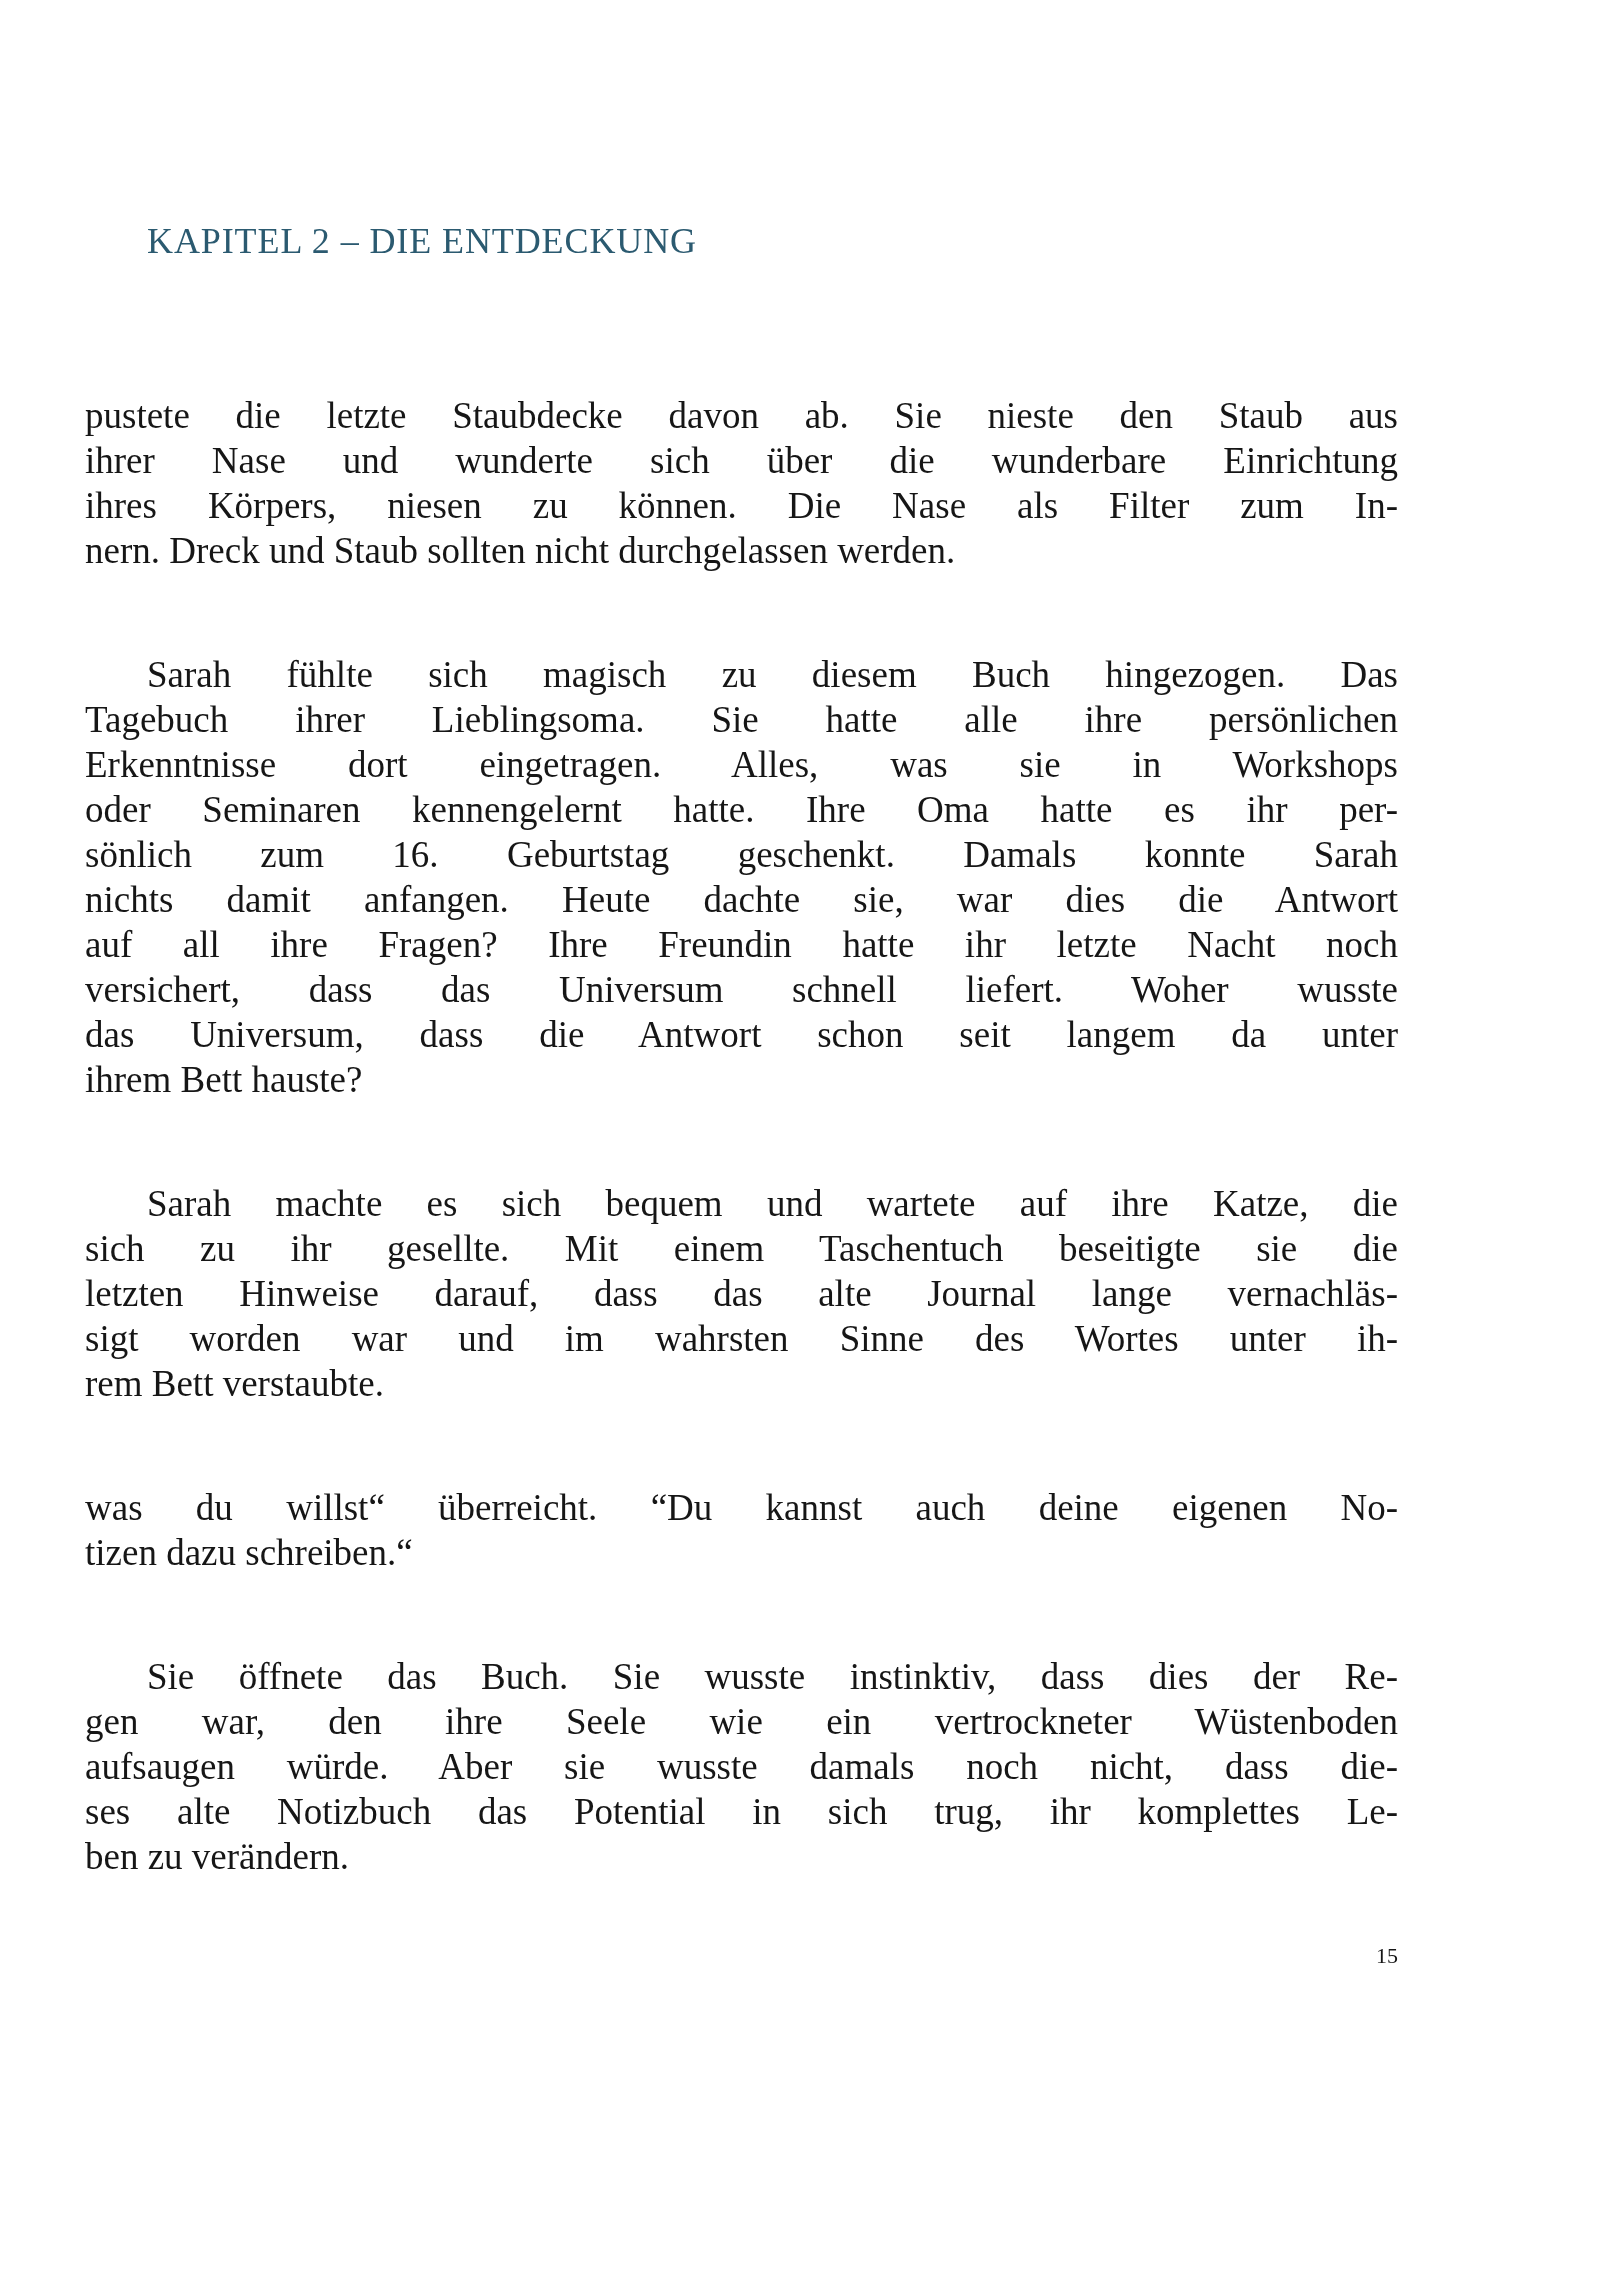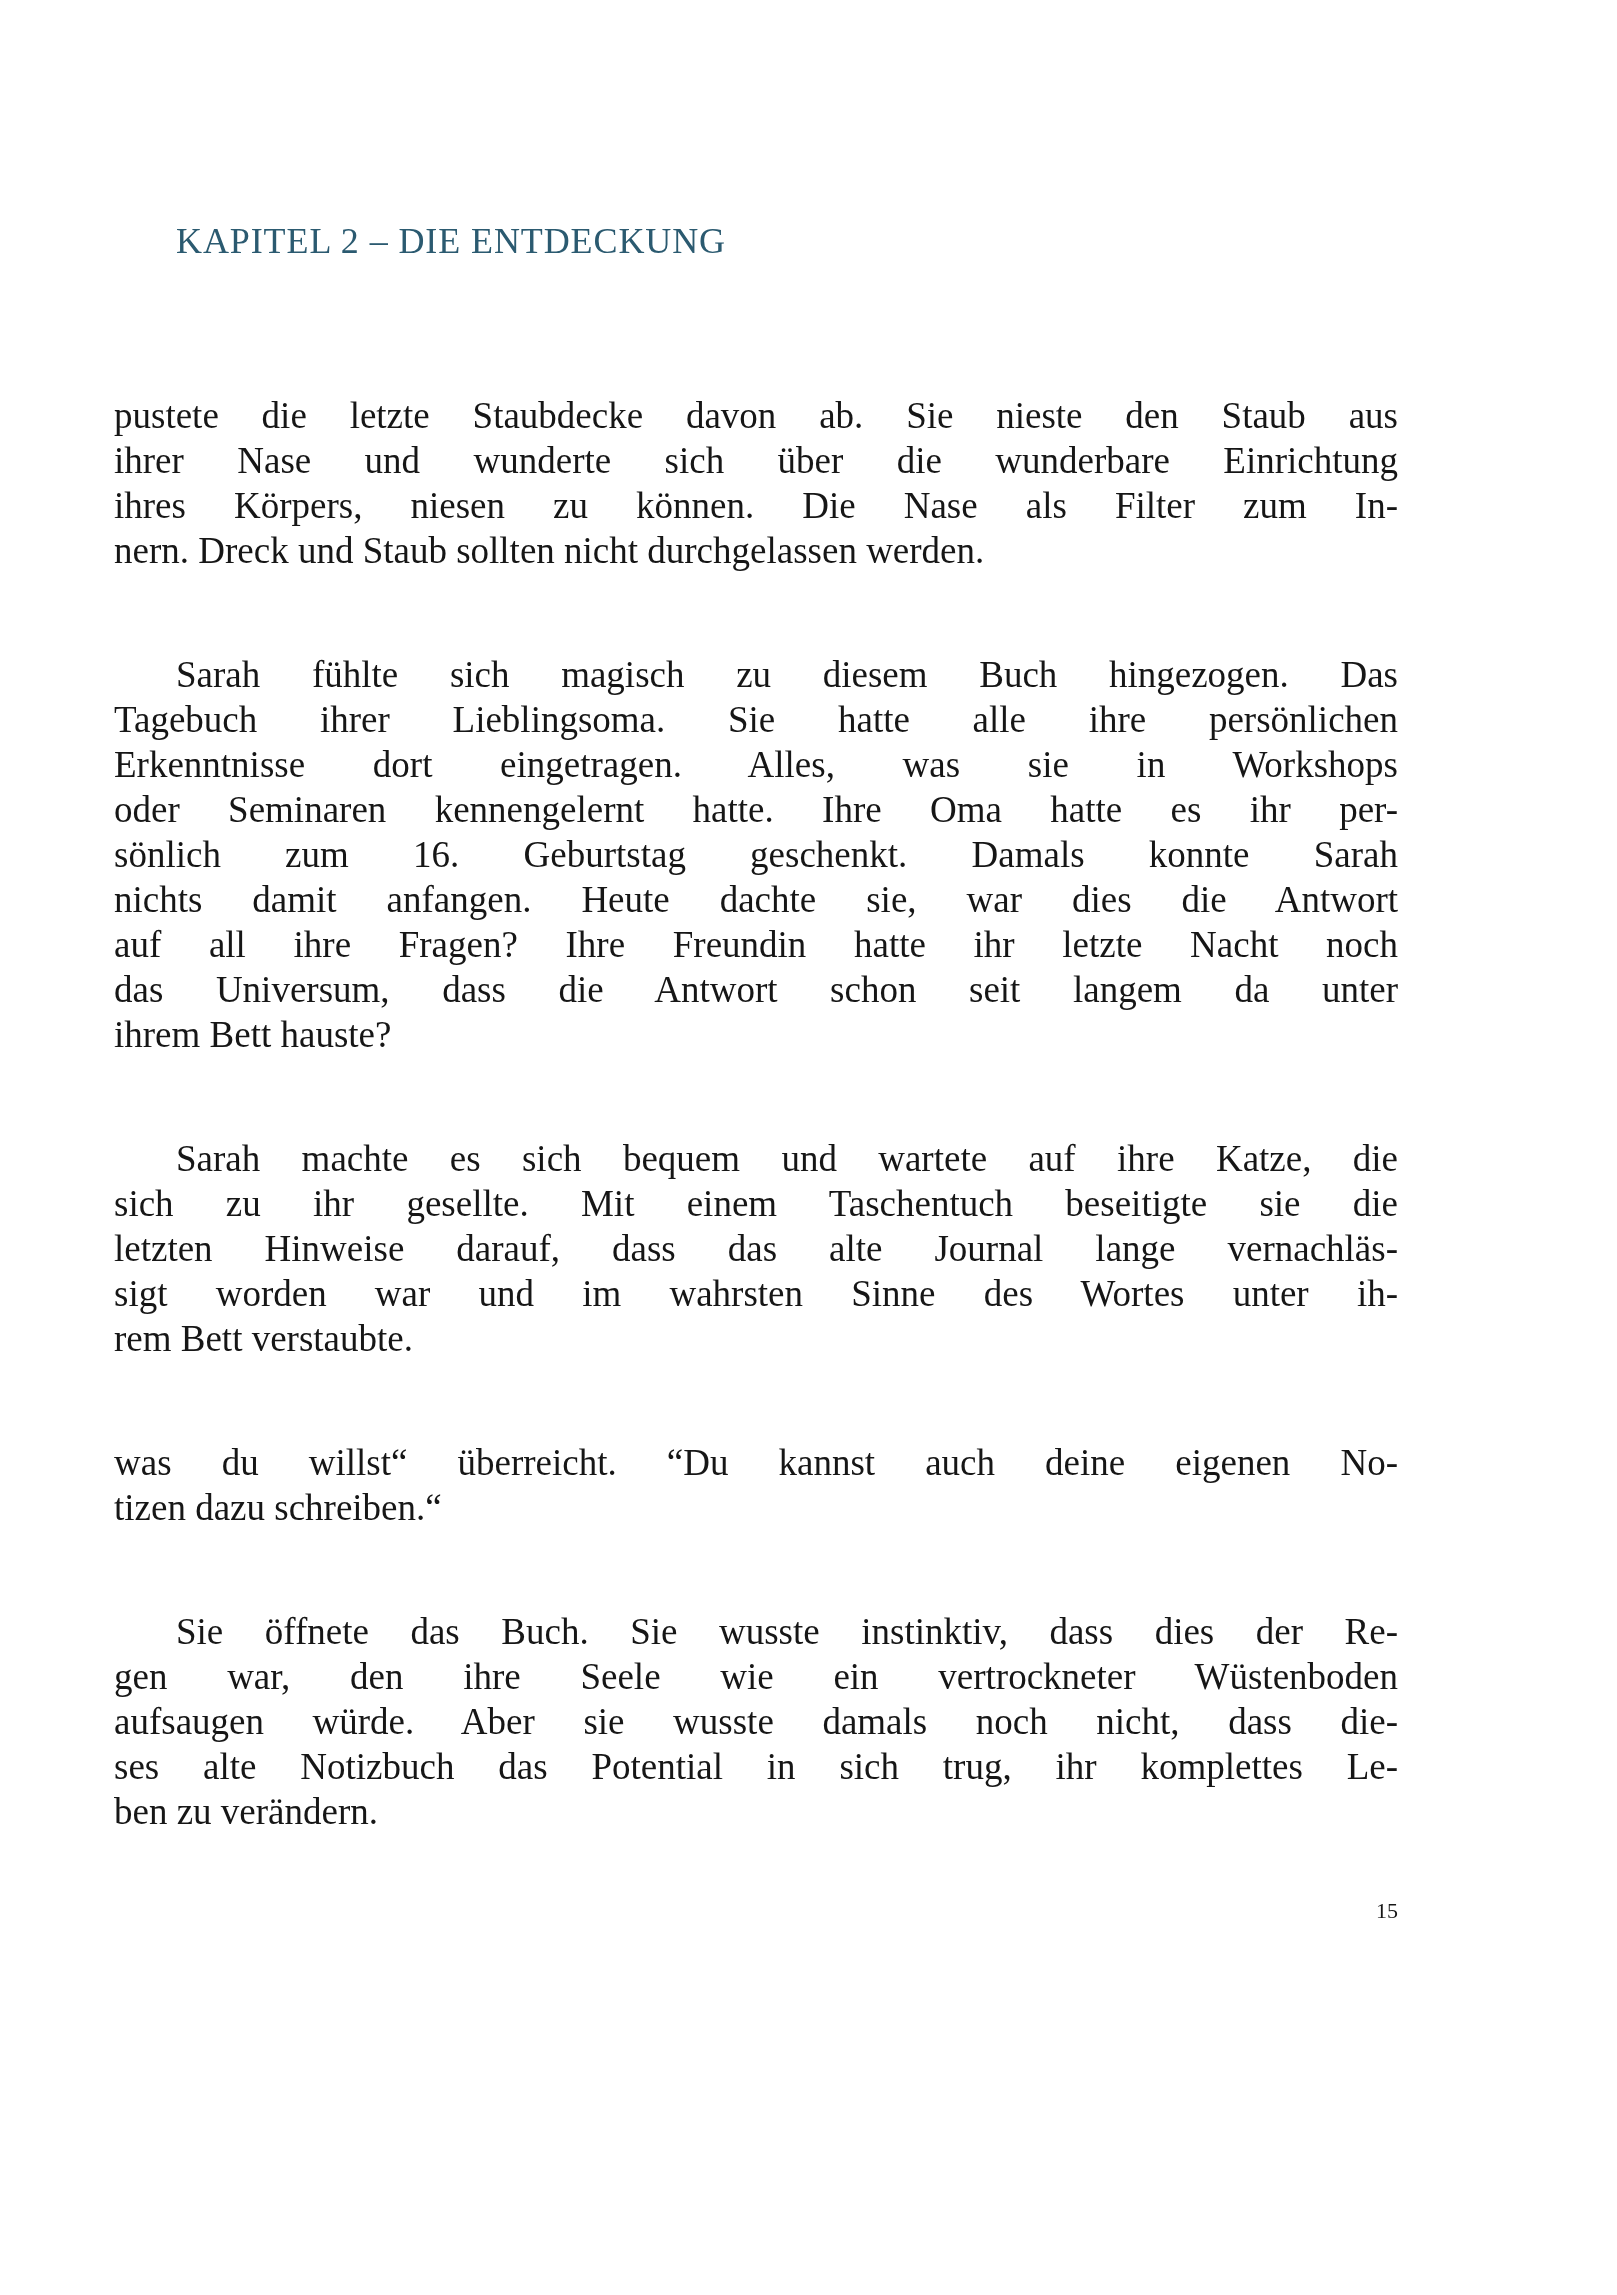--- a/index.html
+++ b/index.html
@@ -7,21 +7,21 @@
     padding: 0;
     background: #e8e8e8;
   }
   .page {
     position: relative;
     width: 1618px;
     height: 2295px;
     margin: 0 auto;
     background: #ffffff;
     box-sizing: border-box;
-    padding: 221px 220px 0 114px;
+    padding: 221px 220px 0 85px;
     font-family: "Liberation Serif", "DejaVu Serif", serif;
     color: #161616;
     overflow: hidden;
   }
   .chapter-heading {
     margin: 0 0 132px 62px;
     font-size: 36px;
     font-weight: 400;
     letter-spacing: 0.9px;
     line-height: 1.12;
@@ -69,20 +69,21 @@
         <div class="line last">nern. Dreck und Staub sollten nicht durchgelassen werden.</div>
       </div>
       <div class="para">
         <div class="line indent">Sarah fühlte sich magisch zu diesem Buch hingezogen. Das</div>
         <div class="line">Tagebuch ihrer Lieblingsoma. Sie hatte alle ihre persönlichen</div>
         <div class="line">Erkenntnisse dort eingetragen. Alles, was sie in Workshops</div>
         <div class="line">oder Seminaren kennengelernt hatte. Ihre Oma hatte es ihr per-</div>
         <div class="line">sönlich zum 16. Geburtstag geschenkt. Damals konnte Sarah</div>
         <div class="line">nichts damit anfangen. Heute dachte sie, war dies die Antwort</div>
         <div class="line">auf all ihre Fragen? Ihre Freundin hatte ihr letzte Nacht noch</div>
+        <div class="line">versichert, dass das Universum schnell liefert. Woher wusste</div>
         <div class="line">das Universum, dass die Antwort schon seit langem da unter</div>
         <div class="line last">ihrem Bett hauste?</div>
       </div>
       <div class="para">
         <div class="line indent">Sarah machte es sich bequem und wartete auf ihre Katze, die</div>
         <div class="line">sich zu ihr gesellte. Mit einem Taschentuch beseitigte sie die</div>
         <div class="line">letzten Hinweise darauf, dass das alte Journal lange vernachläs-</div>
         <div class="line">sigt worden war und im wahrsten Sinne des Wortes unter ih-</div>
         <div class="line last">rem Bett verstaubte.</div>
       </div>

